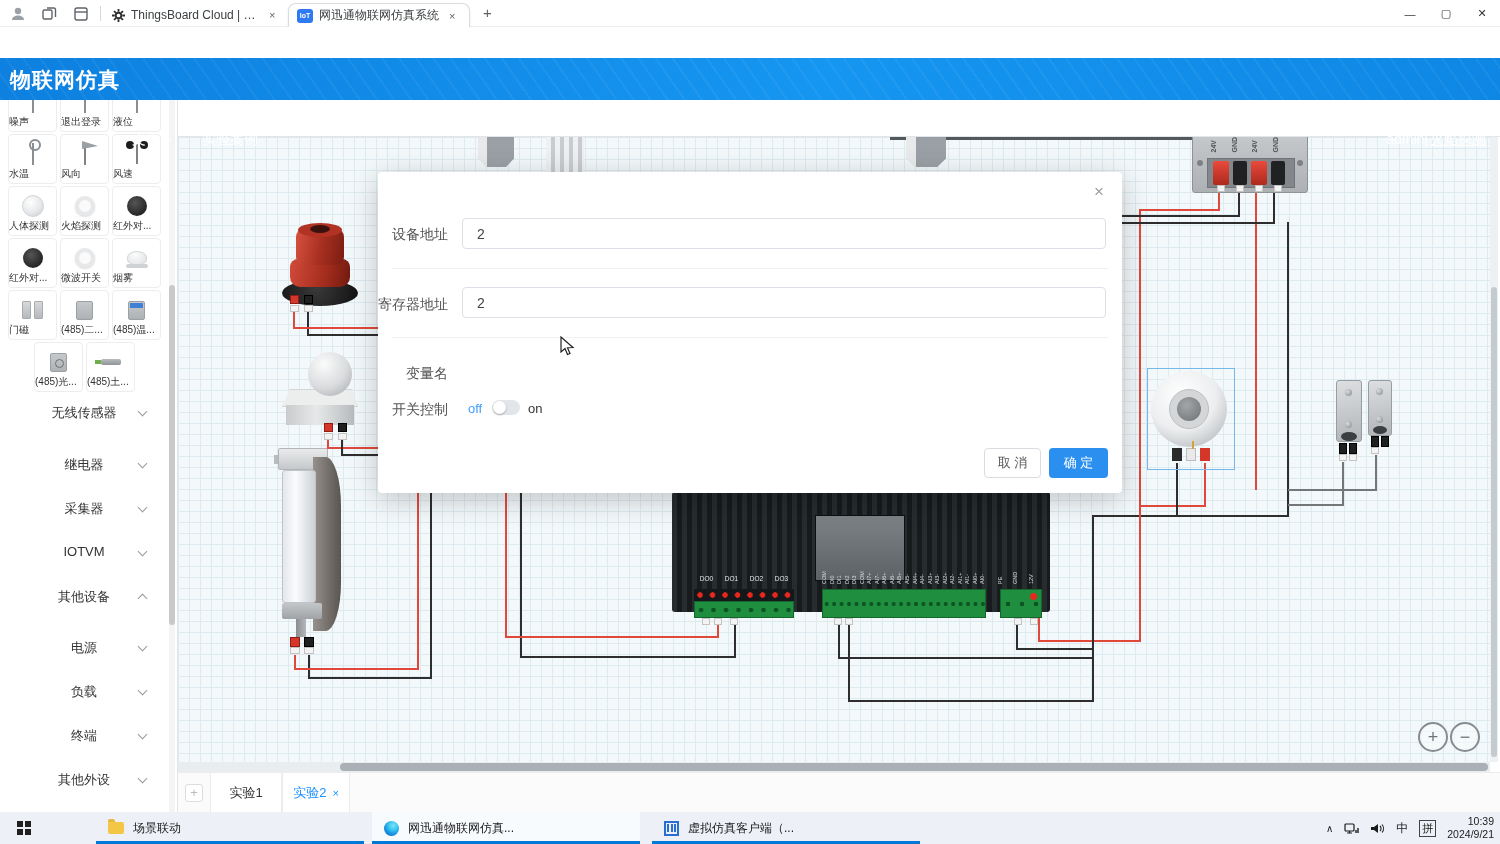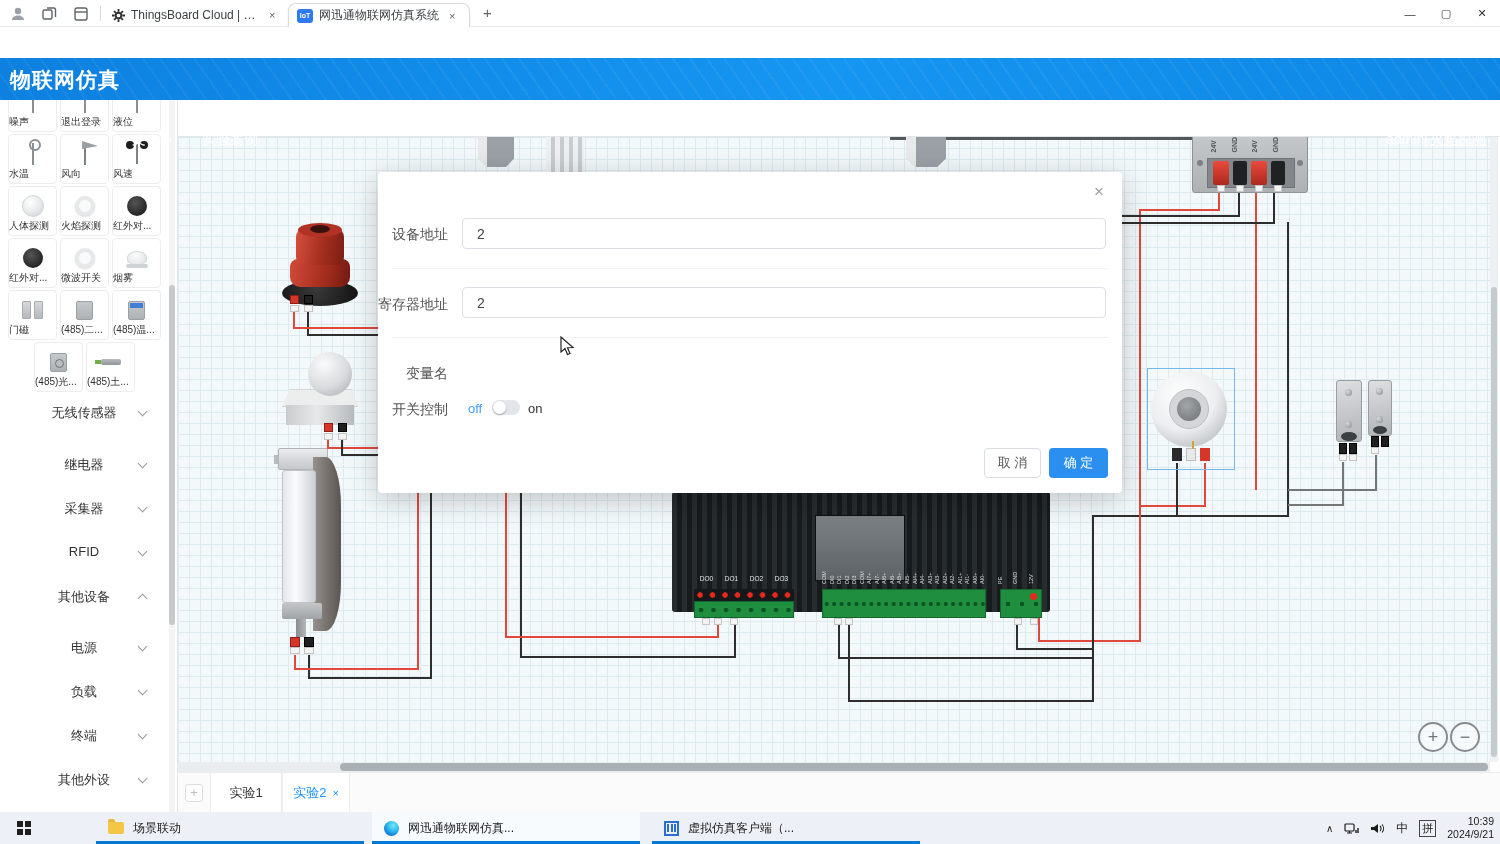--- a/index.html
+++ b/index.html
@@ -365,21 +365,21 @@
   <div class="dev-card" style="left:86px;top:242px">
       <div class="dev-icon">
         <span class="ic-hprobe"></span>
       </div>
       <span class="dev-label">(485)土...</span>
     </div>
 
   <div class="cat" style="top:304px"><span>无线传感器</span><i class="cchev down"></i></div>
   <div class="cat" style="top:356px"><span>继电器</span><i class="cchev down"></i></div>
   <div class="cat" style="top:400px"><span>采集器</span><i class="cchev down"></i></div>
-  <div class="cat" style="top:444px"><span>RFID</span><i class="cchev down"></i></div>
+  <div class="cat" style="top:444px"><span>IOTVM</span><i class="cchev down"></i></div>
   <div class="cat" style="top:488px"><span>其他设备</span><i class="cchev up"></i></div>
   <div class="cat" style="top:539px"><span>电源</span><i class="cchev down"></i></div>
   <div class="cat" style="top:583px"><span>负载</span><i class="cchev down"></i></div>
   <div class="cat" style="top:627px"><span>终端</span><i class="cchev down"></i></div>
   <div class="cat" style="top:671px"><span>其他外设</span><i class="cchev down"></i></div>
 
   <div class="abs sb-track"></div>
   <div class="abs sb-thumb"></div>
 </div>
 

